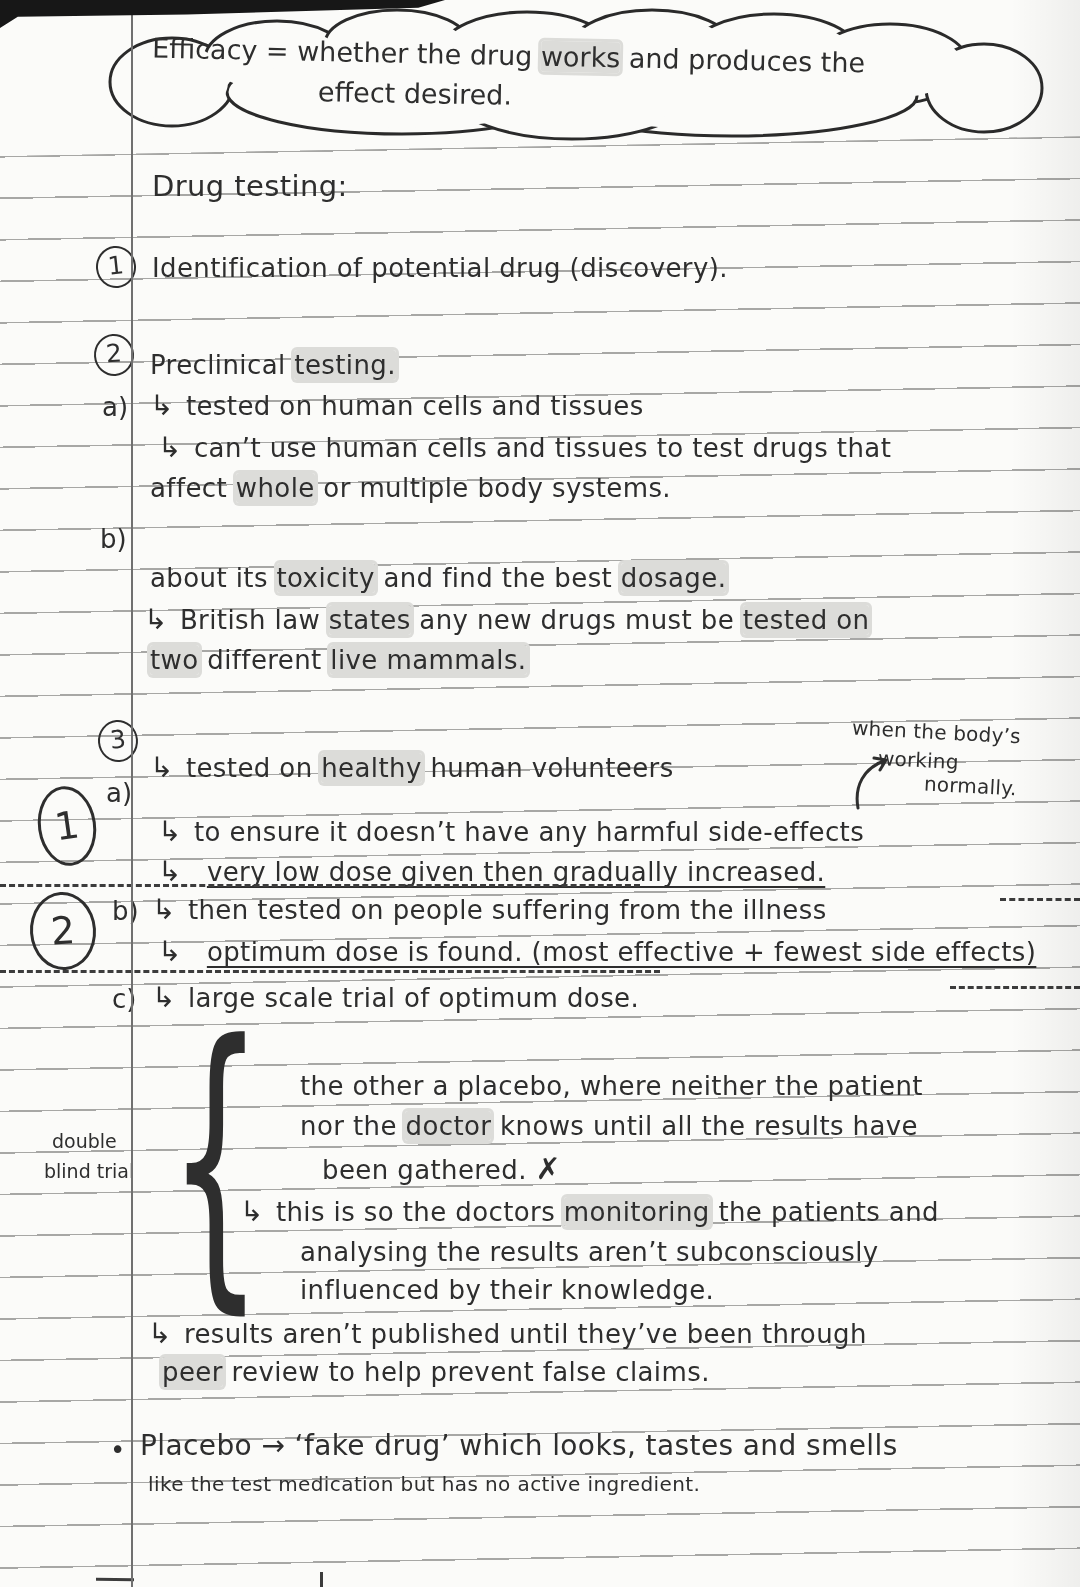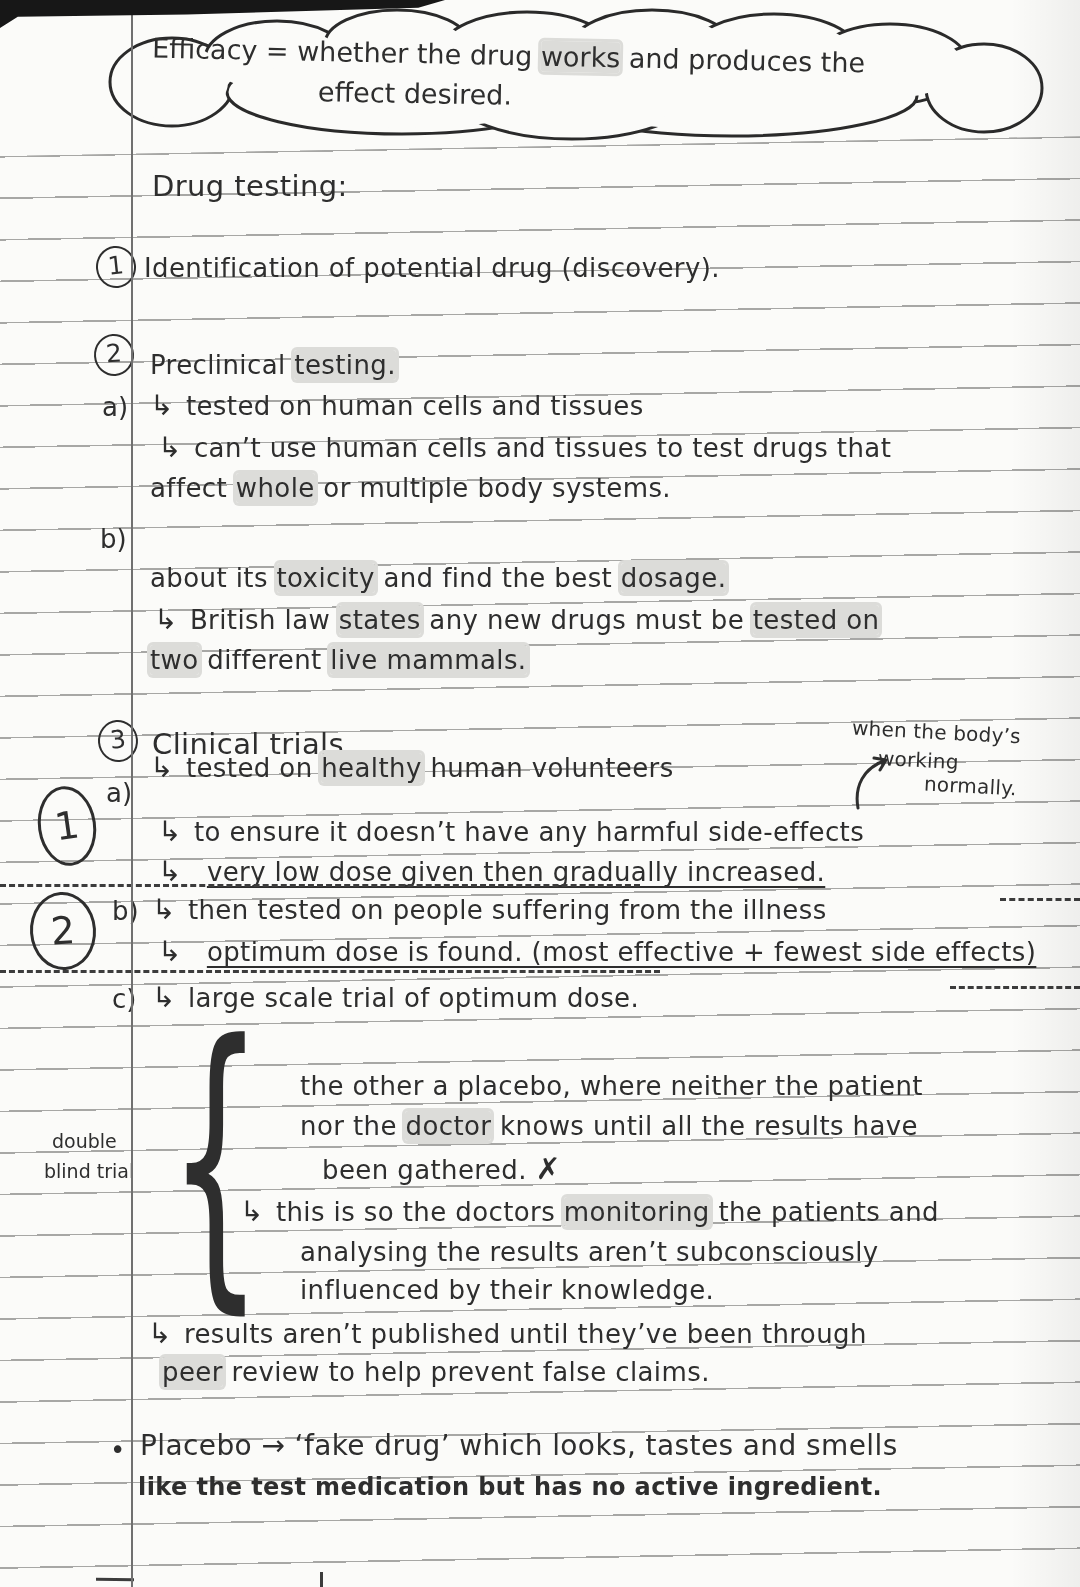--- a/index.html
+++ b/index.html
@@ -101,37 +101,36 @@
       <ellipse cx="630" cy="92" rx="179" ry="34"></ellipse>
       <ellipse cx="470" cy="90" rx="114" ry="39"></ellipse>
     </g>
   </svg>
   <div class="cloud-t1"><span>Efficacy = whether the drug </span><span class="hlw">works</span><span> and produces the</span></div>
   <div class="cloud-t2">effect desired.</div>
 
   <div class="ln big" style="left:152px;top:168px;">Drug testing:</div>
 
   <div class="cnum" style="left:96px;top:246px;transform:rotate(-6deg);">1</div>
-  <div class="ln" style="left:144px;top:252px;">Identification of potential drug (discovery).</div>
+  <div class="ln" style="left:152px;top:252px;">Identification of potential drug (discovery).</div>
 
   <div class="cnum" style="left:94px;top:334px;transform:rotate(-4deg);">2</div>
   <div class="ln" style="left:150px;top:349px;"><span>Preclinical </span><span class="hlw">testing.</span></div>
 
   <div class="label" style="left:102px;top:392px;">a)</div>
   <div class="ln" style="left:150px;top:388px;"><span class="arrow">↳</span><span>tested on human cells and tissues</span></div>
   <div class="ln" style="left:158px;top:430px;"><span class="arrow">↳</span><span>can’t use human cells and tissues to test drugs that</span></div>
   <div class="ln" style="left:150px;top:472px;"><span>affect </span><span class="hlw">whole</span><span> or multiple body systems.</span></div>
 
   <div class="label" style="left:100px;top:524px;">b)</div>
   <div class="ln" style="left:150px;top:562px;"><span>about its </span><span class="hlw">toxicity</span><span> and find the best </span><span class="hlw">dosage.</span></div>
-  <div class="ln" style="left:154px;top:602px;"><span class="arrow">↳</span><span>British law </span><span class="hlw">states</span><span> any new drugs must be </span><span class="hlw">tested on</span></div>
+  <div class="ln" style="left:144px;top:602px;"><span class="arrow">↳</span><span>British law </span><span class="hlw">states</span><span> any new drugs must be </span><span class="hlw">tested on</span></div>
   <div class="ln" style="left:150px;top:644px;"><span class="hlw">two</span><span> different </span><span class="hlw">live mammals.</span></div>
 
   <div class="cnum" style="left:98px;top:720px;transform:rotate(-5deg);">3</div>
-  <div class="ln big" style="left:152px;top:726px;">Clinical trials</div>
 
   <div class="note" style="left:852px;top:720px;transform:rotate(3deg);">when the body’s</div>
   <div class="note" style="left:878px;top:748px;transform:rotate(3deg);">working</div>
   <div class="note" style="left:924px;top:774px;transform:rotate(3deg);">normally.</div>
   <svg class="note-arrow" style="left:850px;top:756px;" width="42" height="54" viewBox="0 0 42 54">
     <path d="M8,52 C4,30 14,12 34,5" fill="none" stroke="#2e2e2e" stroke-width="3" stroke-linecap="round"></path>
     <path d="M24,2 L36,4 L30,14" fill="none" stroke="#2e2e2e" stroke-width="3" stroke-linecap="round" stroke-linejoin="round"></path>
   </svg>
 
   <div class="phnum" style="left:38px;top:786px;width:52px;height:74px;transform:rotate(-8deg);">1</div>
@@ -165,18 +164,18 @@
   <div class="ln" style="left:300px;top:1274px;">influenced by their knowledge.</div>
 
   <div class="mnote" style="left:52px;top:1130px;">double</div>
   <div class="mnote" style="left:44px;top:1160px;">blind trial</div>
 
   <div class="ln" style="left:148px;top:1316px;"><span class="arrow">↳</span><span>results aren’t published until they’ve been through</span></div>
   <div class="ln" style="left:162px;top:1356px;"><span></span><span class="hlw">peer</span><span> review to help prevent false claims.</span></div>
 
   <div class="ln" style="left:110px;top:1434px;font-size:26px;">•</div>
   <div class="ln" style="left:140px;top:1428px;font-size:28px;">Placebo → ‘fake drug’ which looks, tastes and smells</div>
-  <div class="ln" style="left:138px;top:1472px;font-size:24px;font-weight:bold;">like the test medication but has no active ingredient.</div>
+  <div class="ln" style="left:148px;top:1472px;font-size:20px;">like the test medication but has no active ingredient.</div>
 
   <div class="stray" style="left:96px;top:1578px;width:38px;height:3px;transform:rotate(1deg);"></div>
   <div class="stray" style="left:320px;top:1572px;width:3px;height:15px;"></div>
 
 </div>
 
 </body></html>

